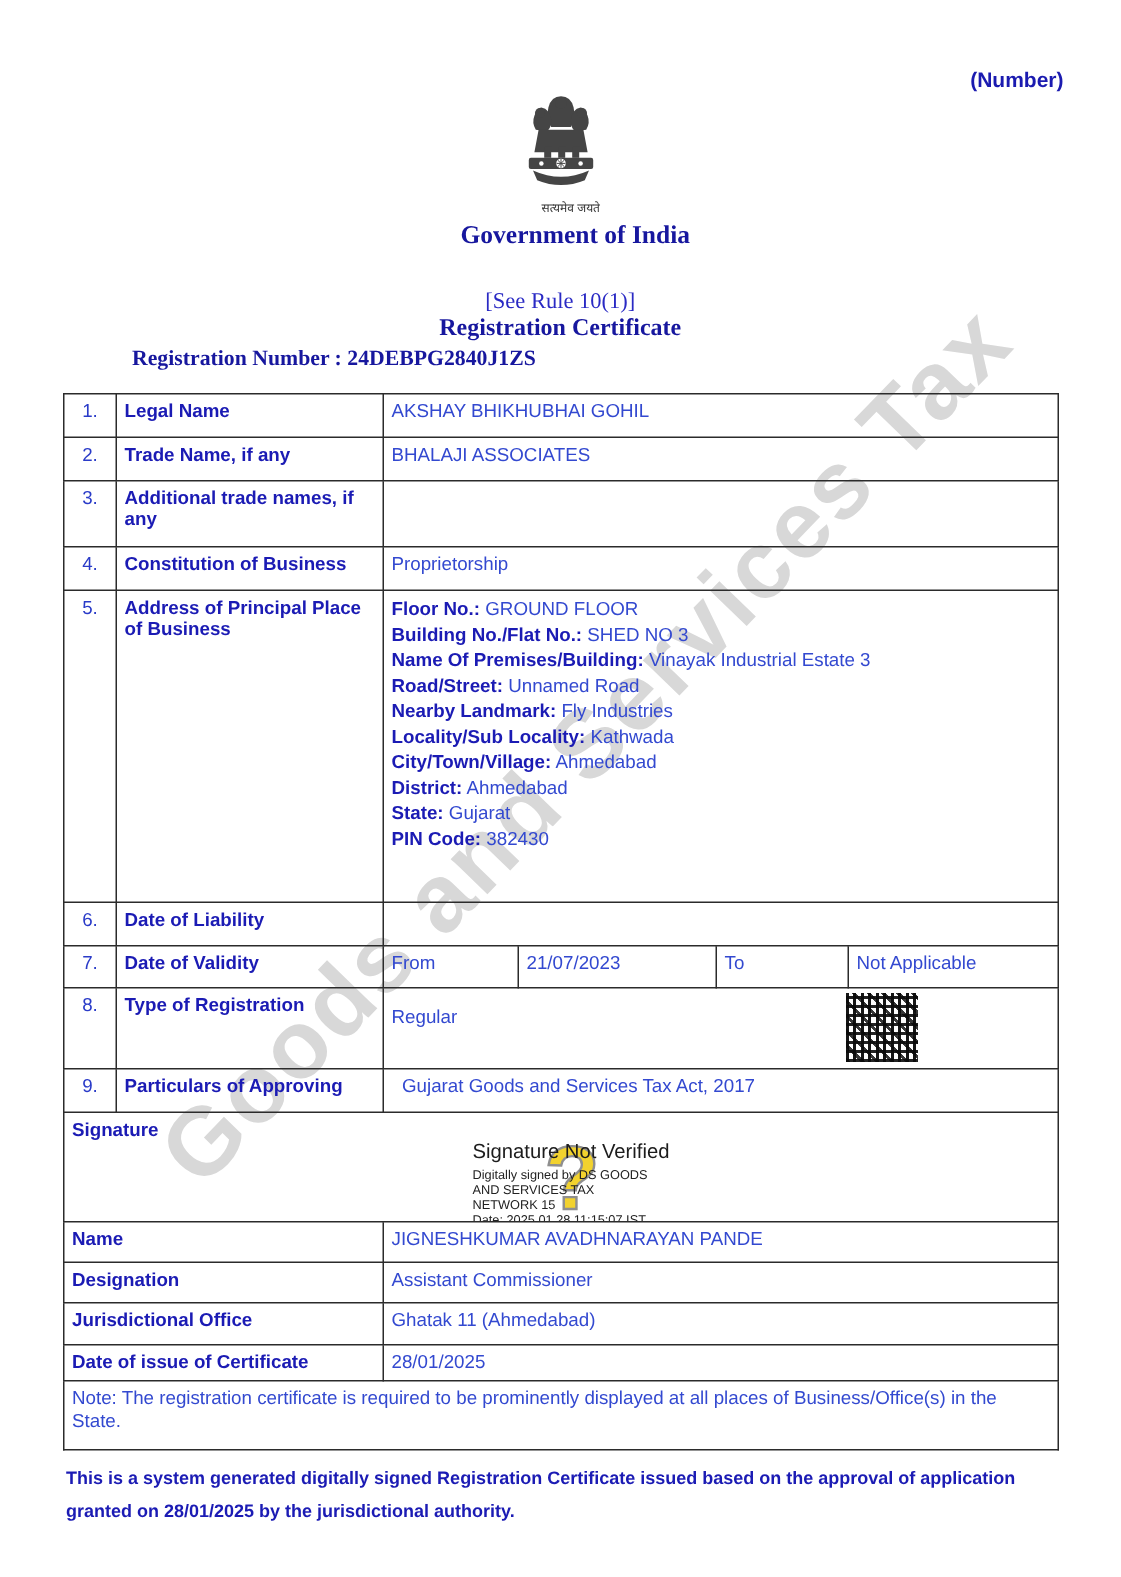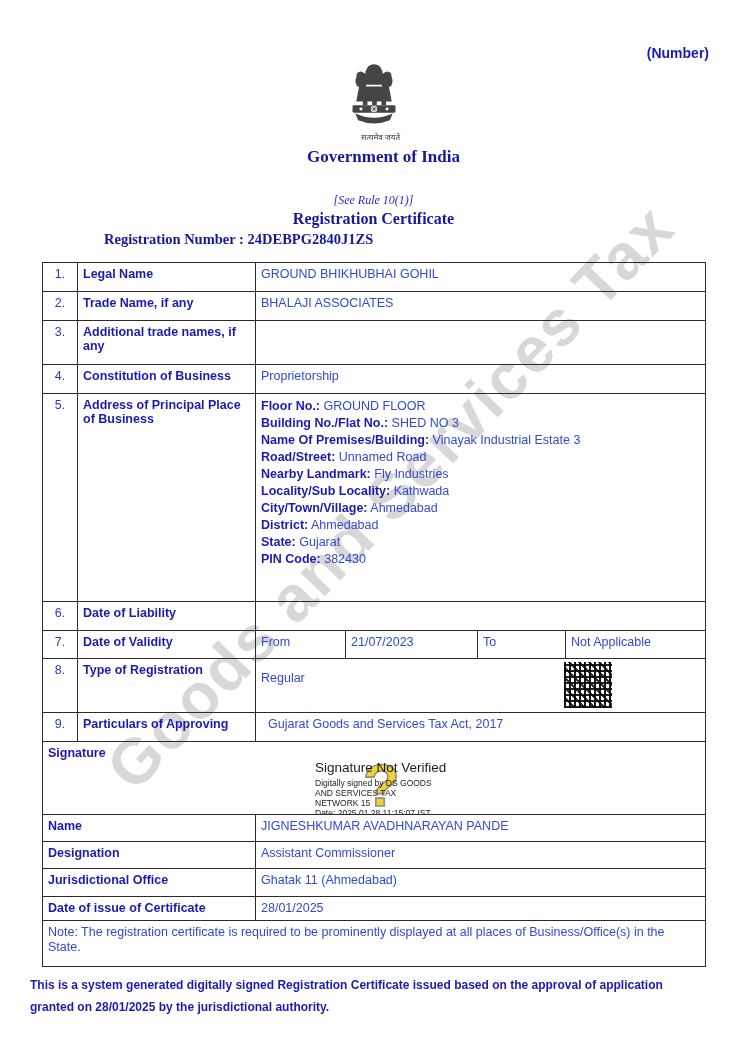--- a/index.html
+++ b/index.html
@@ -22,25 +22,25 @@
     font-weight:bold; font-size:14px; color:#1b1bb0; z-index:2;
   }
   .emblem-wrap {
     position:absolute; top:62px; left:0; width:100%;
     text-align:center; z-index:2;
   }
   .emblem-caption { font-size:8px; color:#333; margin-top:1px;padding-left:14px; }
   .h-serif { font-family:"Liberation Serif", serif; color:#17179e; text-align:center; position:absolute; width:100%; z-index:2; }
   .h-gov   { top:147px; font-size:17px; font-weight:bold;padding-left:20px; }
   .h-form  { top:172px; font-size:15px; font-weight:bold; }
-  .h-rule  { top:193px; font-size:12px; font-style:italic; color:#2a2ac4; }
+  .h-rule  { top:193px; font-size:15px; color:#2a2ac4; }
   .h-cert  { top:210px; font-size:16px; font-weight:bold; }
   .h-regno {
     position:absolute; top:231px; left:88px; z-index:2;
-    font-family:"Liberation Serif", serif; font-size:14.5px; font-weight:bold; color:#17179e;margin-left:16px;
+    font-family:"Liberation Serif", serif; font-size:14.5px; font-weight:bold; color:#17179e;
   }
   
   table.main {
     position:absolute; top:262px; left:42px; width:663px; z-index:1;
     border-collapse:collapse; table-layout:fixed;
     font-size:12.5px;
   }
   table.main td {
     border:1px solid #2b2b2b; vertical-align:top; padding:4px 5px;
     background:transparent; overflow:hidden;
@@ -68,21 +68,21 @@
   .sig-block { position:absolute; left:272px; top:18px; width:190px; }
   .sig-nv { position:relative; z-index:2; font-size:13.5px; color:#1c1c1c; margin-bottom:3px; }
   .sig-line { position:relative; z-index:2; font-size:8.5px; color:#222; line-height:10px; }
   .qmark { position:absolute; left:38px; top:-10px; z-index:1; }
   
   td.off-lbl { font-weight:bold; color:#1b1bb4; padding-left:5px; padding-top:5px; }
   td.off-val { color:#3349d0; padding-left:7px; padding-top:5px; }
   td.notecell { color:#3349d0; height:46px; padding:4px 6px; line-height:15px; }
   
   .footer {
-    position:absolute; top:974px; left:30px; width:655px; z-index:2;
+    position:absolute; top:974px; left:44px; width:655px; z-index:2;
     font-weight:bold; font-size:12px; line-height:22px; color:#1b1bb4;
   }
 </style>
 </head>
 <body>
 
 <div class="page">
 
   <div class="watermark">Goods and Services Tax</div>
 
@@ -136,21 +136,21 @@
       <col style="width:90px">
         <col style="width:132px">
       <col style="width:88px">
         <col style="width:140px">
     </colgroup>
 
     <tbody>
         <tr style="height:29px">
       <td class="no">1.</td>
       <td class="lbl">Legal Name</td>
-      <td class="val" colspan="4">GROUND BHIKHUBHAI GOHIL</td>
+      <td class="val" colspan="4">AKSHAY BHIKHUBHAI GOHIL</td>
     </tr>
 
     <tr style="height:29px">
       <td class="no">2.</td>
       <td class="lbl">Trade Name, if any</td>
       <td class="val" colspan="4">BHALAJI ASSOCIATES</td>
     </tr>
 
     <tr style="height:44px">
       <td class="no">3.</td>

